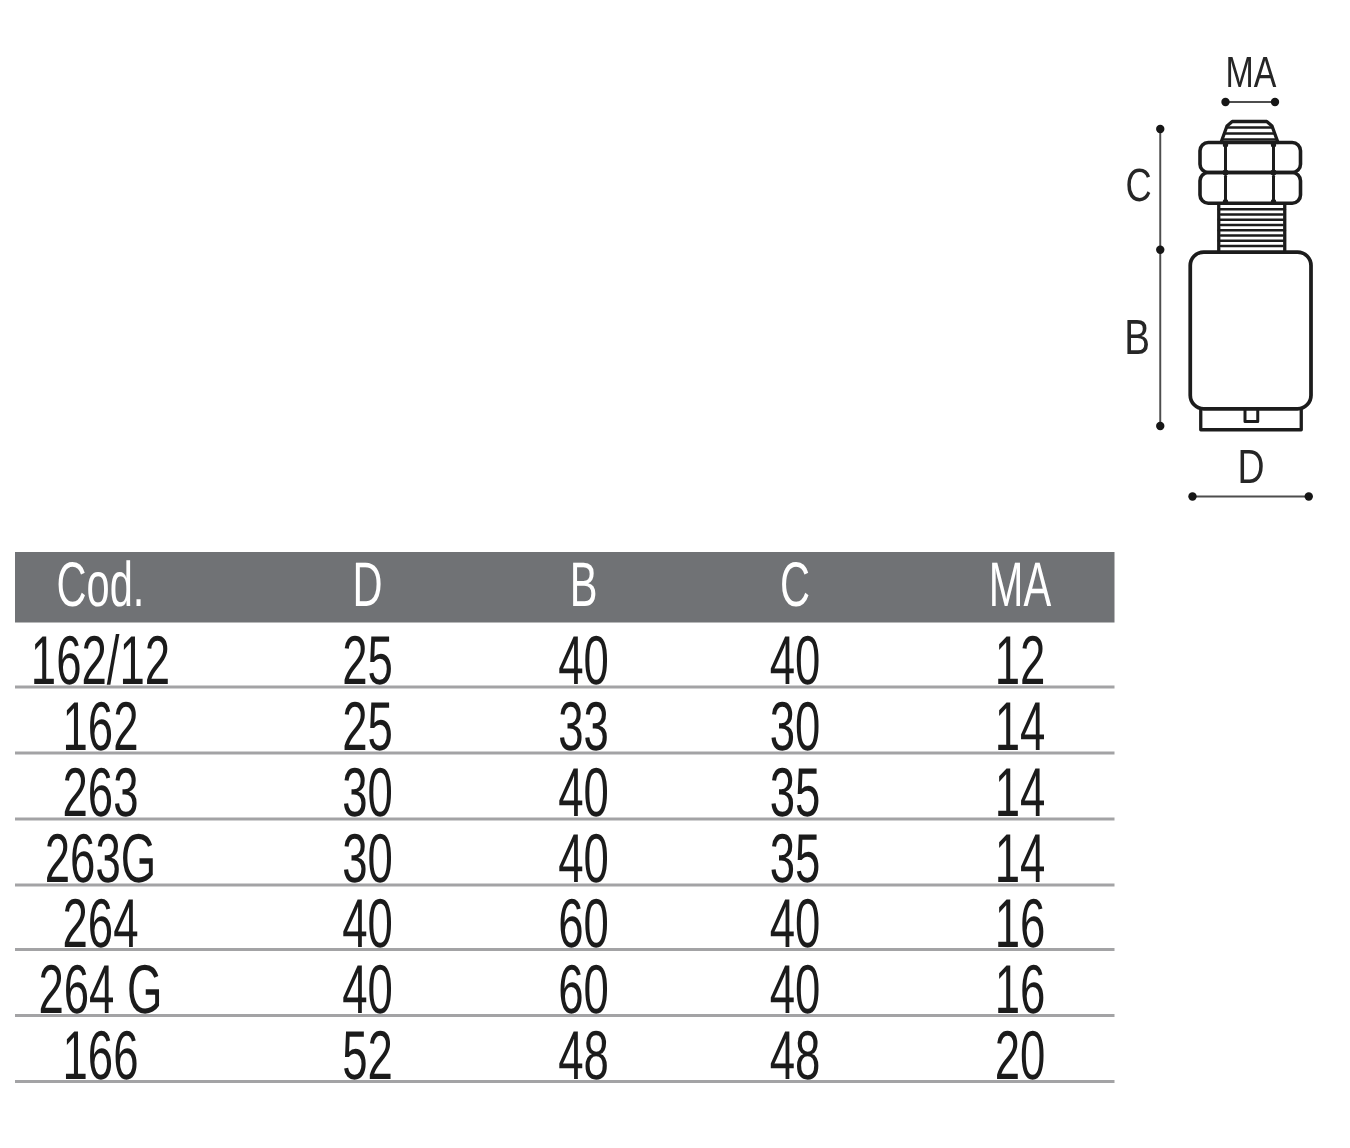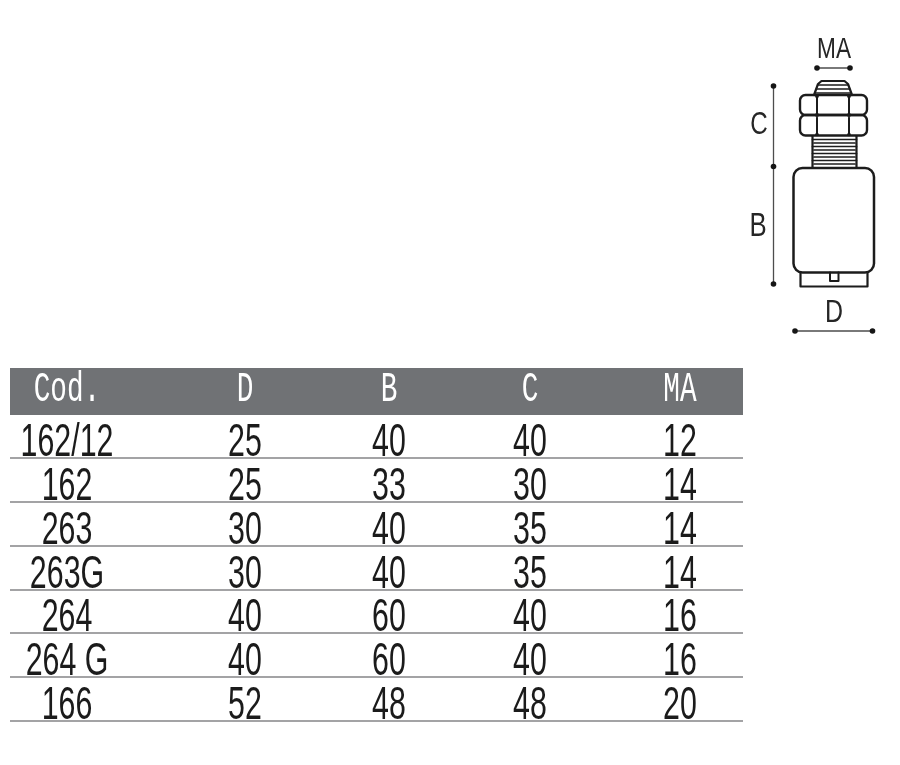--- a/index.html
+++ b/index.html
@@ -16,21 +16,21 @@
   .drawing text{
     font-family:"Liberation Sans", sans-serif;
     fill:#262626;
   }
 
   
   .dim-table{
     position:absolute;left:10px;top:368px;width:733px;
   }
   .thead{
-    position:relative;height:47px;background:#707275;font-family:Liberation Mono, monospace;
+    position:relative;height:47px;background:#707275;
   }
   .hcell{
     position:absolute;top:50%;
     transform:translate(-50%,-54%) scaleX(0.66);
     font-size:42px;line-height:42px;color:#ffffff;white-space:nowrap;
   }
   .trow{
     position:relative;height:43.9px;box-sizing:border-box;
     border-bottom:2px solid #a3a3a5;
   }

